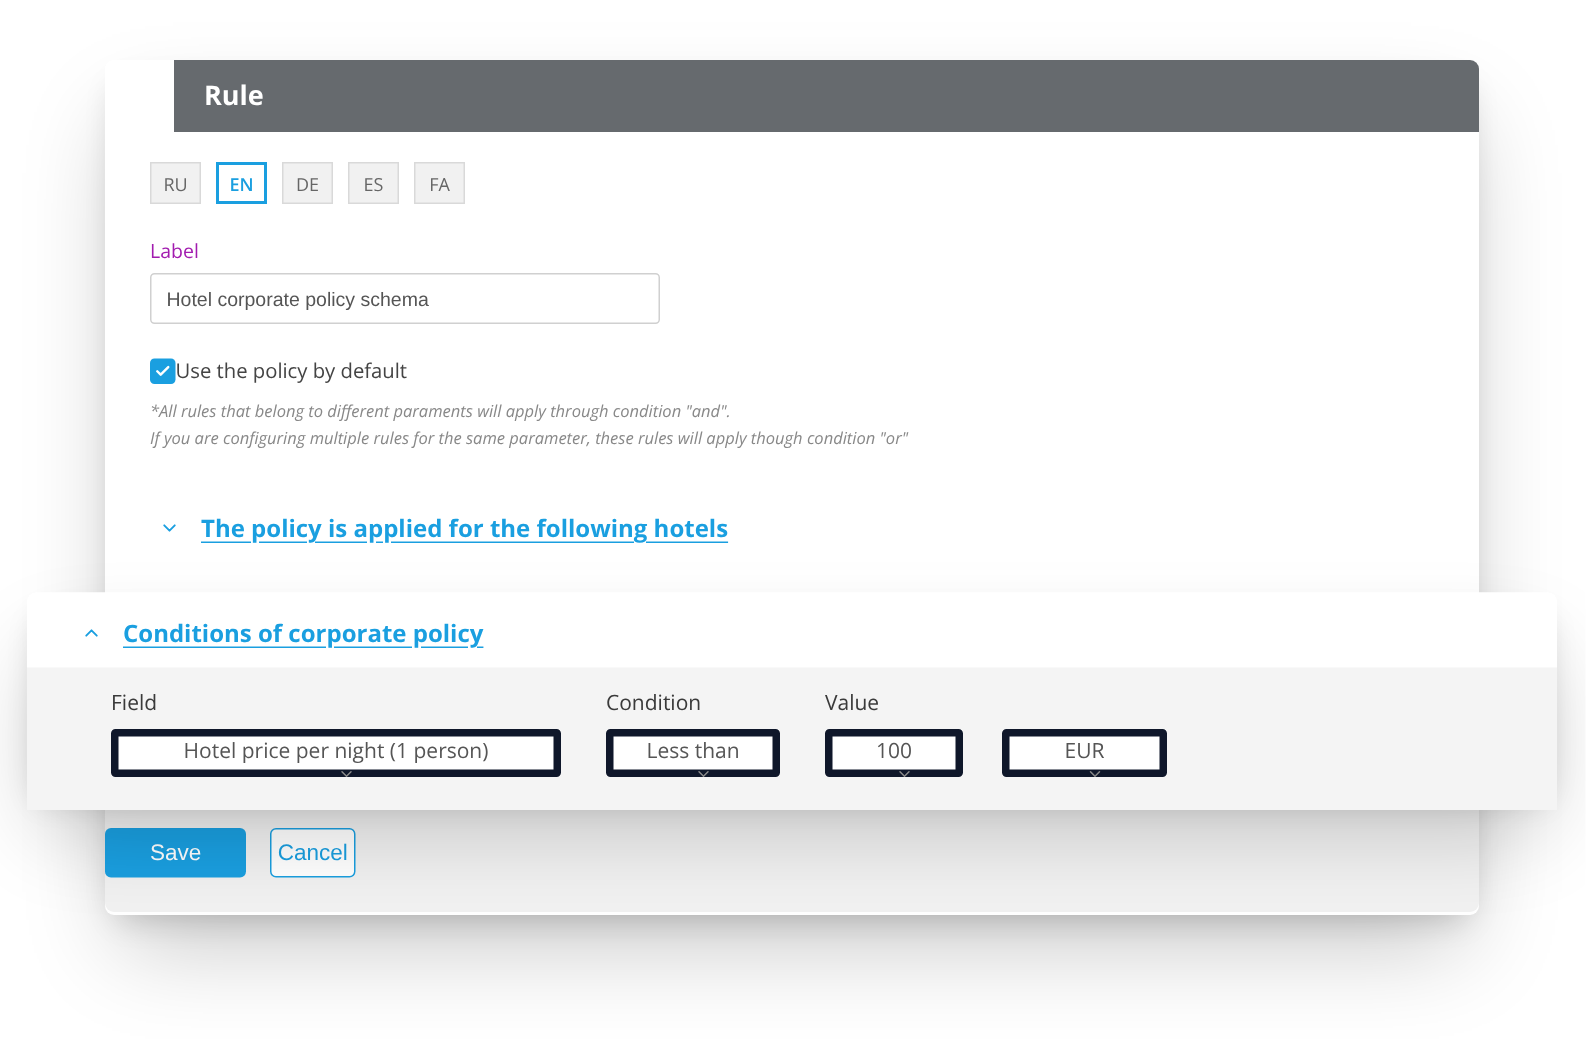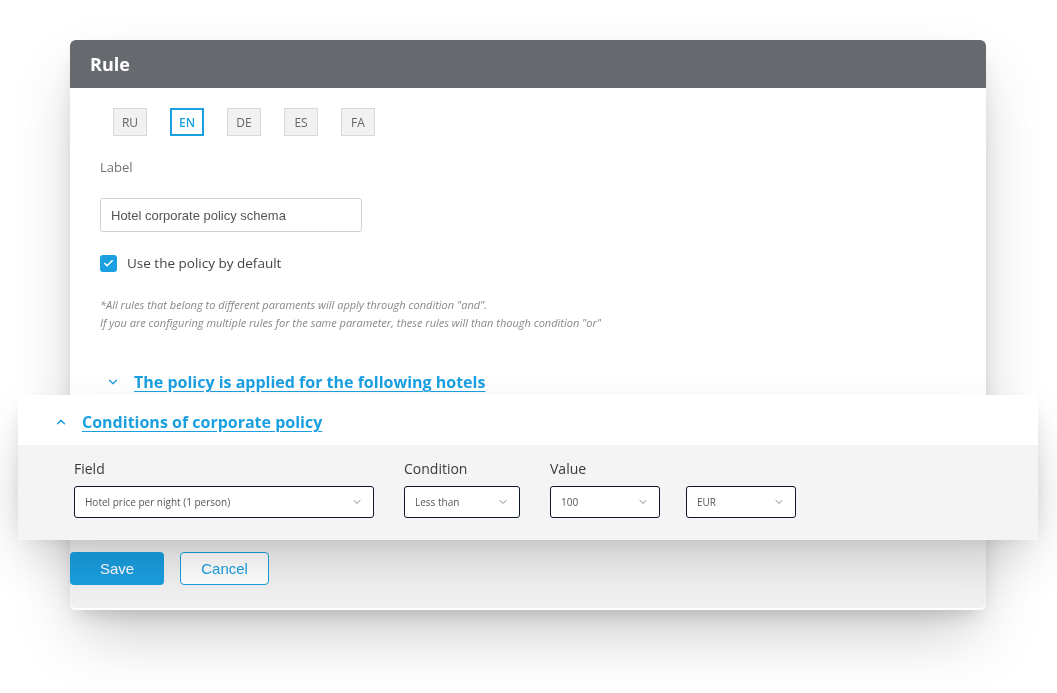--- a/index.html
+++ b/index.html
@@ -18,44 +18,43 @@
   }
   .card-shadow.bg { left:70px; top:40px; width:916px; height:570px; background:#fff; z-index:1; }
   .card-shadow.fg { left:18px; top:395px; width:1020px; height:135px; background:#fff; z-index:3; }
 
   .main-card {
     position:absolute; left:70px; top:40px; width:916px;  z-index:2;
     background:#fff; border-radius:6px; overflow:hidden;
   }
   .header-bar {
     background:#666a6e; color:#fff; padding:12px 20px;
-    font-weight:700; font-size:18px;
+    font-weight:700; font-size:18px;margin-left:46px;
   }
   .content { padding:20px 30px 0 30px; color:#444; }
   .lang-row { display:flex; gap:10px; margin-bottom:22px; }
   .lang-btn {
     width:34px; height:28px; display:flex; align-items:center; justify-content:center;
     border:1px solid #d9d9d9; background:#f1f1f1; color:#666; font-size:12px;
     cursor:pointer;
-    margin-left:13px;
   }
   .lang-btn.active { border:2px solid #1a9fe0; background:#fff; color:#1a9fe0; font-weight:600; }
-  .field-label { font-size:13px; color:#737373; margin-bottom:22px; }
+  .field-label { font-size:13px; color:#a21caf; margin-bottom:6px; }
   .text-input {
-    width:262px; height:34px; padding:6px 10px; border:1px solid #d0d0d0;
+    width:340px; height:34px; padding:6px 10px; border:1px solid #d0d0d0;
     border-radius:3px; font-size:13px; color:#555; background:#fff;
   }
-  .checkbox-row { margin-top:22px; display:flex; align-items:center; gap:10px; }
+  .checkbox-row { margin-top:22px; display:flex; align-items:center; }
   .checkbox {
     width:17px; height:17px; border-radius:3px; background:#1a9fe0;
     display:flex; align-items:center; justify-content:center;
   }
   .checkbox svg { width:11px; height:11px; }
   .cb-label { font-size:13.5px; color:#444; }
-  .fine { margin-top:24px; font-size:11px; font-style:italic; color:#888; line-height:1.6; }
+  .fine { margin-top:10px; font-size:11px; font-style:italic; color:#888; line-height:1.6; }
   .sections { margin-top:40px; padding-left:6px; }
   .sec-row { display:flex; align-items:center; gap:14px; margin-bottom:18px; cursor:pointer; }
   .sec-row svg { width:14px; height:14px; flex-shrink:0; }
   .sec-title {
     color:#1a9fe0; font-weight:700; font-size:16px;
     text-decoration:underline; text-underline-offset:3px;
   }
 
   .cond-panel {
     position:absolute; left:18px; top:395px; width:1020px; z-index:4;
@@ -67,42 +66,42 @@
     color:#1a9fe0; font-weight:700; font-size:16px;
     text-decoration:underline; text-underline-offset:3px;
   }
   .cond-body {
     background:#f4f4f4; padding:14px 28px 22px 56px;
     display:flex; gap:30px; align-items:flex-end;
   }
   .col { display:flex; flex-direction:column; }
   .col-label { font-size:14px; color:#3a3a3a; font-weight:500; margin-bottom:8px; }
   .select {
-    height:32px; border:1px solid #0f172a; border-radius:3px; background:#fff;
+    height:32px; border:5px solid #0f172a; border-radius:3px; background:#fff;
     display:flex; align-items:center; justify-content:space-between;
-    padding:0 10px; font-size:10px; color:#555; cursor:pointer;
+    padding:0 10px; font-size:14px; color:#555; cursor:pointer;flex-direction:column;
   }
   .select svg { width:12px; height:12px; margin-left:14px; flex-shrink:0; }
   .w-field { width:300px; }
   .w-cond { width:116px; }
-  .w-val { width:110px; }
+  .w-val { width:92px; }
   .w-cur { width:110px; }
 
   .footer-area {
     position:absolute; left:70px; top:528px; width:916px; height:80px; z-index:2;
     background:#f1f1f1; border-radius:0 0 6px 6px;
     display:flex; align-items:center; justify-content:flex-start; gap:16px;
   }
   .btn-primary {
     background:#1a9fe0; color:#fff; border:none; border-radius:4px;
     padding:8px 30px; font-size:15px; cursor:pointer;
   }
   .btn-secondary {
     background:#fff; color:#1a9fe0; border:1.5px solid #1a9fe0; border-radius:4px;
-    padding:7px 20px; font-size:15px; cursor:pointer;
+    padding:7px 4px; font-size:15px; cursor:pointer;
   }
 </style>
 </head>
 <body>
 
 <div class="card-shadow bg"></div>
 
 <div class="main-card">
   <div class="header-bar">
     <span>Rule</span>
@@ -134,21 +133,21 @@
       <div class="checkbox">
         <svg viewBox="0 0 24 24">
             <path d="M4 12l5 5L20 6" stroke="#fff" stroke-width="3.5" fill="none" stroke-linecap="round" stroke-linejoin="round"></path>
           </svg>
       </div>
       <span class="cb-label">Use the policy by default</span>
     </div>
 
     <div class="fine">
       <div>*All rules that belong to different paraments will apply through condition "and".</div>
-      <div>If you are configuring multiple rules for the same parameter, these rules will than though condition "or"</div>
+      <div>If you are configuring multiple rules for the same parameter, these rules will apply though condition "or"</div>
     </div>
 
     <div class="sections">
       <div class="sec-row">
         <svg viewBox="0 0 24 24">
             <path d="M6 9l6 6 6-6" stroke="#1a9fe0" stroke-width="2.2" fill="none" stroke-linecap="round" stroke-linejoin="round"></path>
           </svg>
         <span class="sec-title">The policy is applied for the following hotels</span>
       </div>
     </div>

